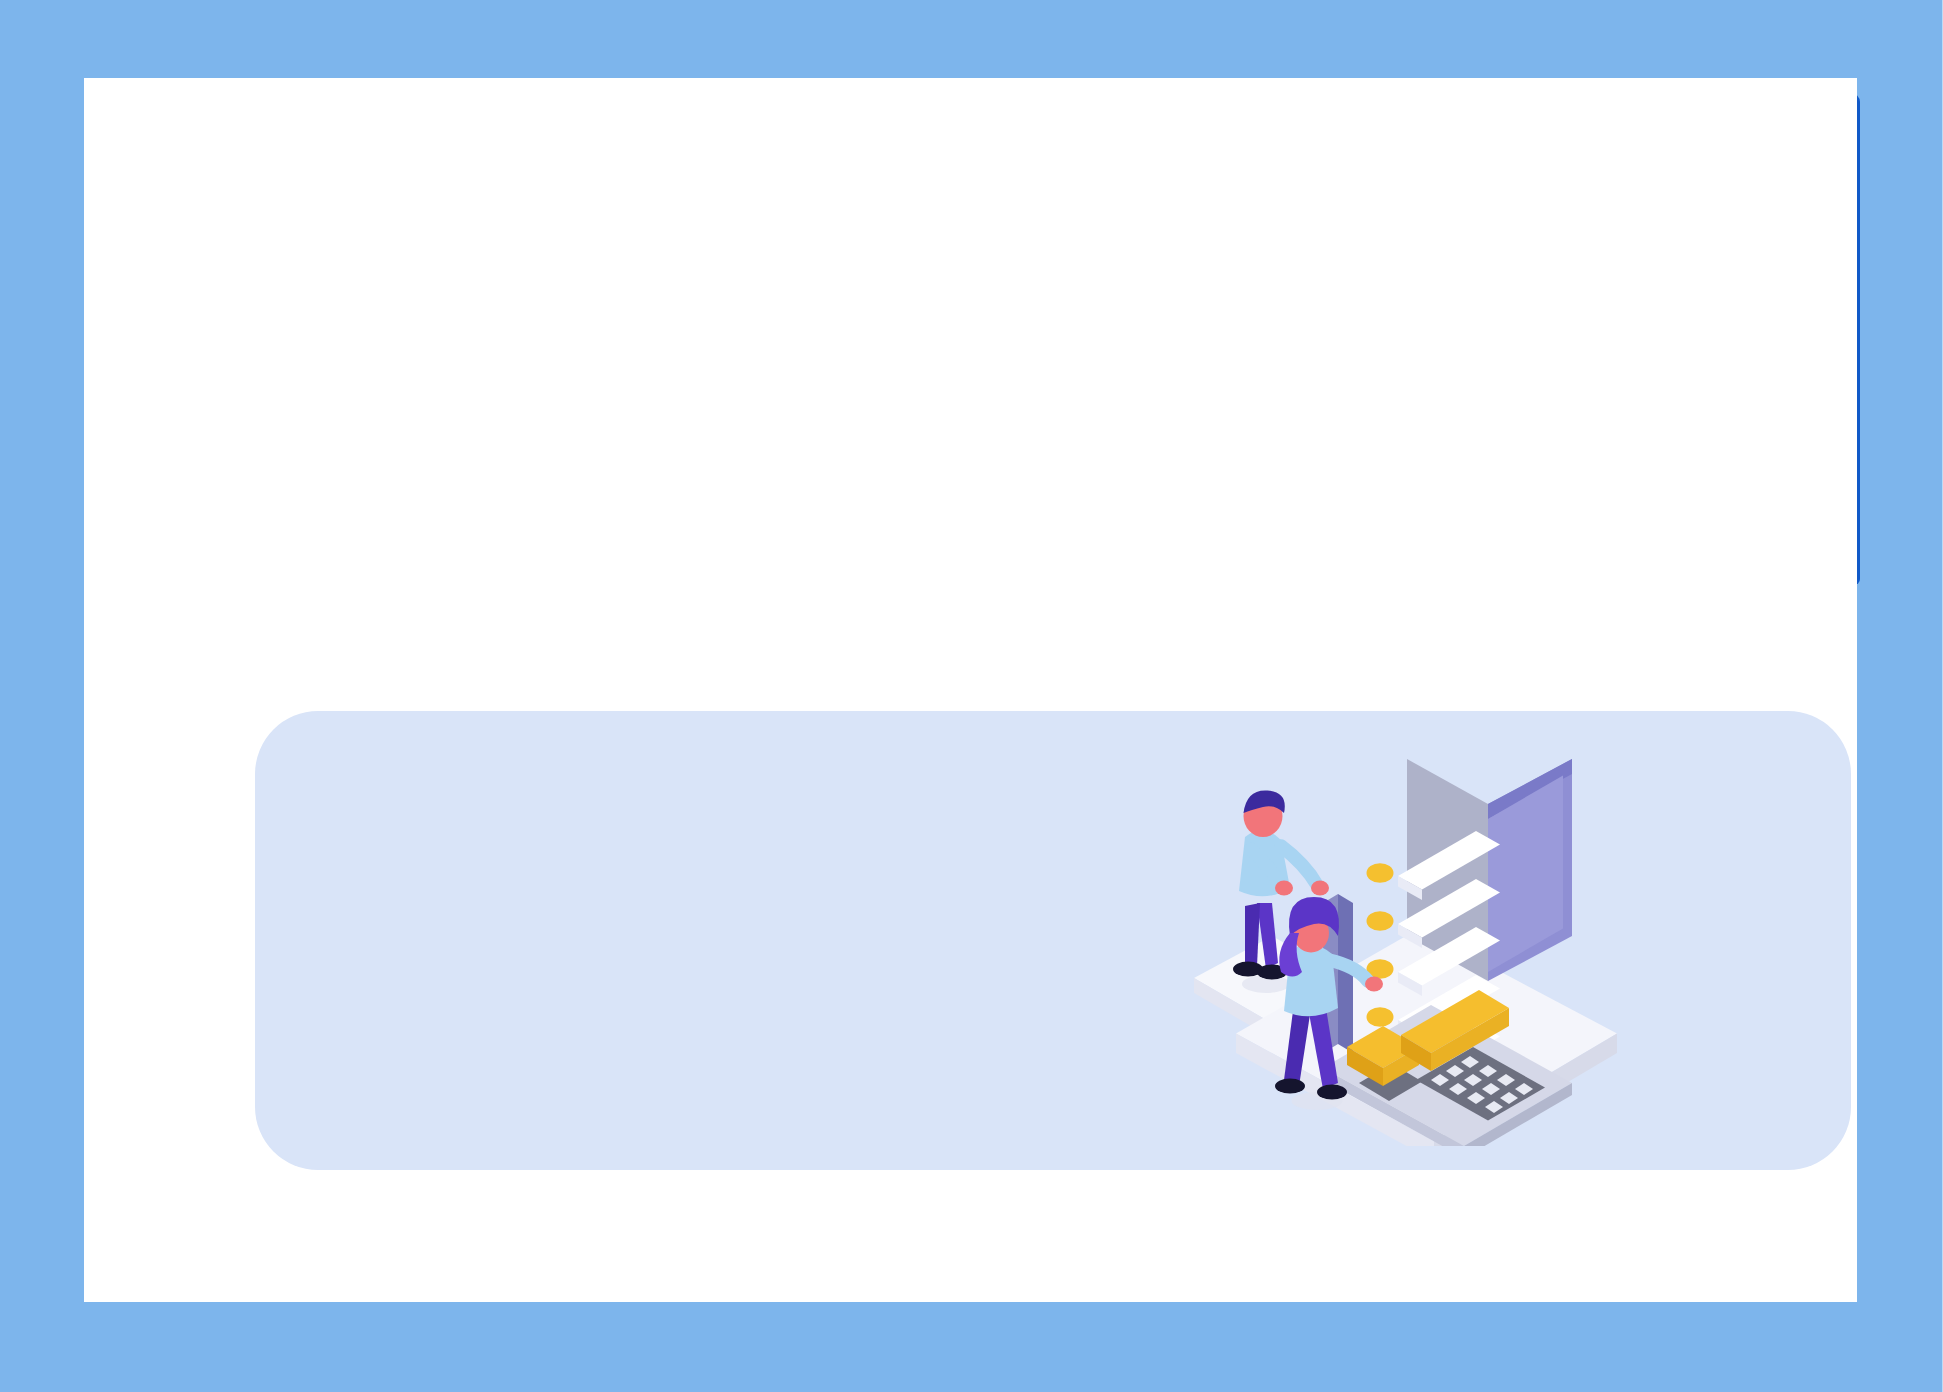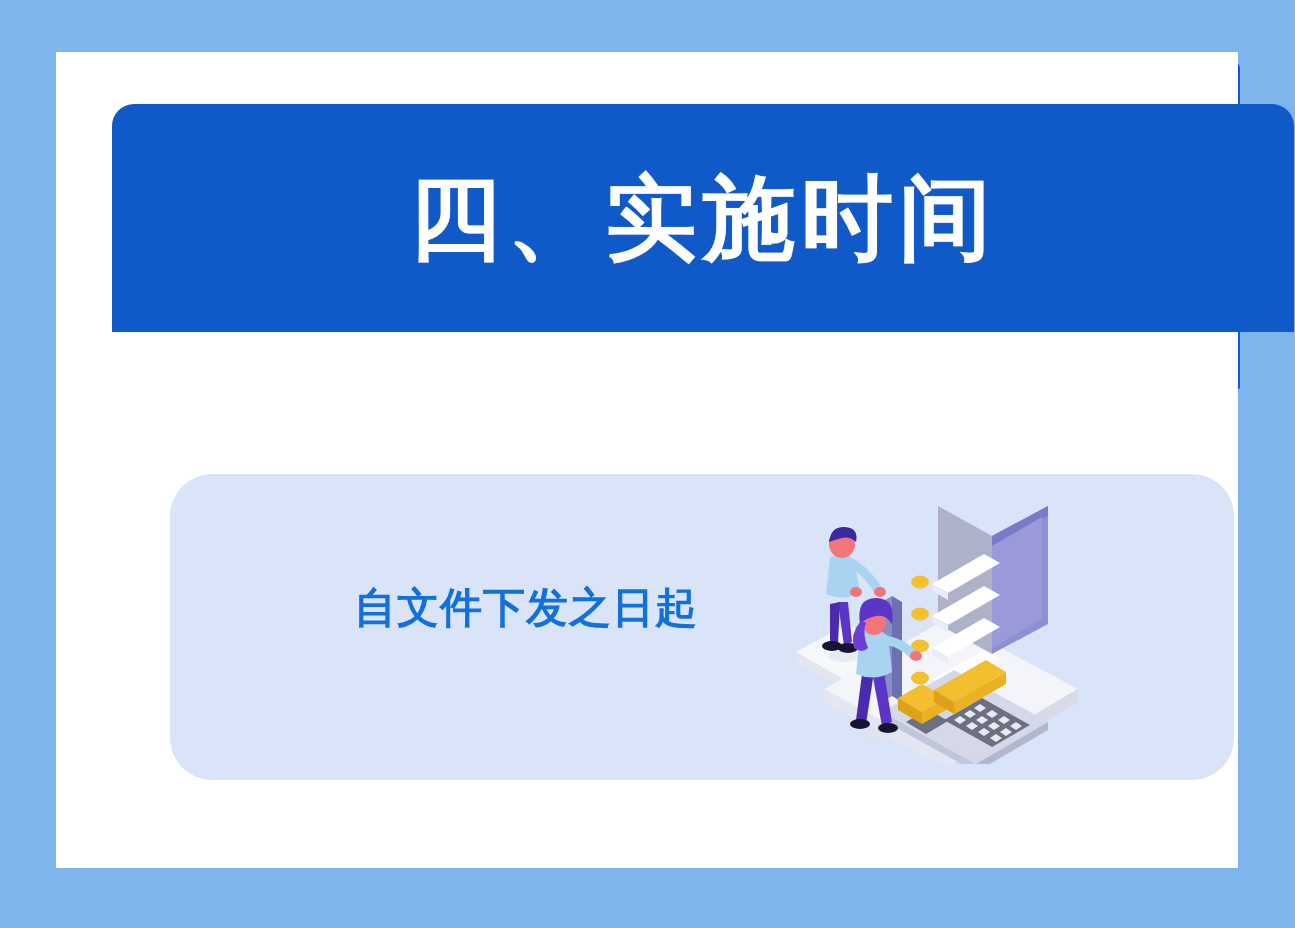--- a/index.html
+++ b/index.html
@@ -97,28 +97,24 @@
   }
   .illustration svg { display:block; width:100%; height:100%; }
 </style>
 </head>
 <body>
 
 <div class="banner-strip"></div>
 
 <div class="sheet">
 
-  <header class="banner">
-    <h1 class="banner-title">四、实施时间</h1>
-  </header>
 
   <section class="info-card">
 
     <div class="info-text">
-      <span class="line">自文件下发之日起</span>
     </div>
 
     <div class="illustration">
       <svg viewBox="0 0 320 280" xmlns="http://www.w3.org/2000/svg">
 
         <g>
           <polygon points="10,168 62,140 112,168 60,197" fill="#f7f8fc"></polygon>
           <polygon points="10,168 10,178 60,207 60,197" fill="#e3e5f1"></polygon>
           <polygon points="60,197 60,207 112,178 112,168" fill="#d9dcea"></polygon>
         </g>

